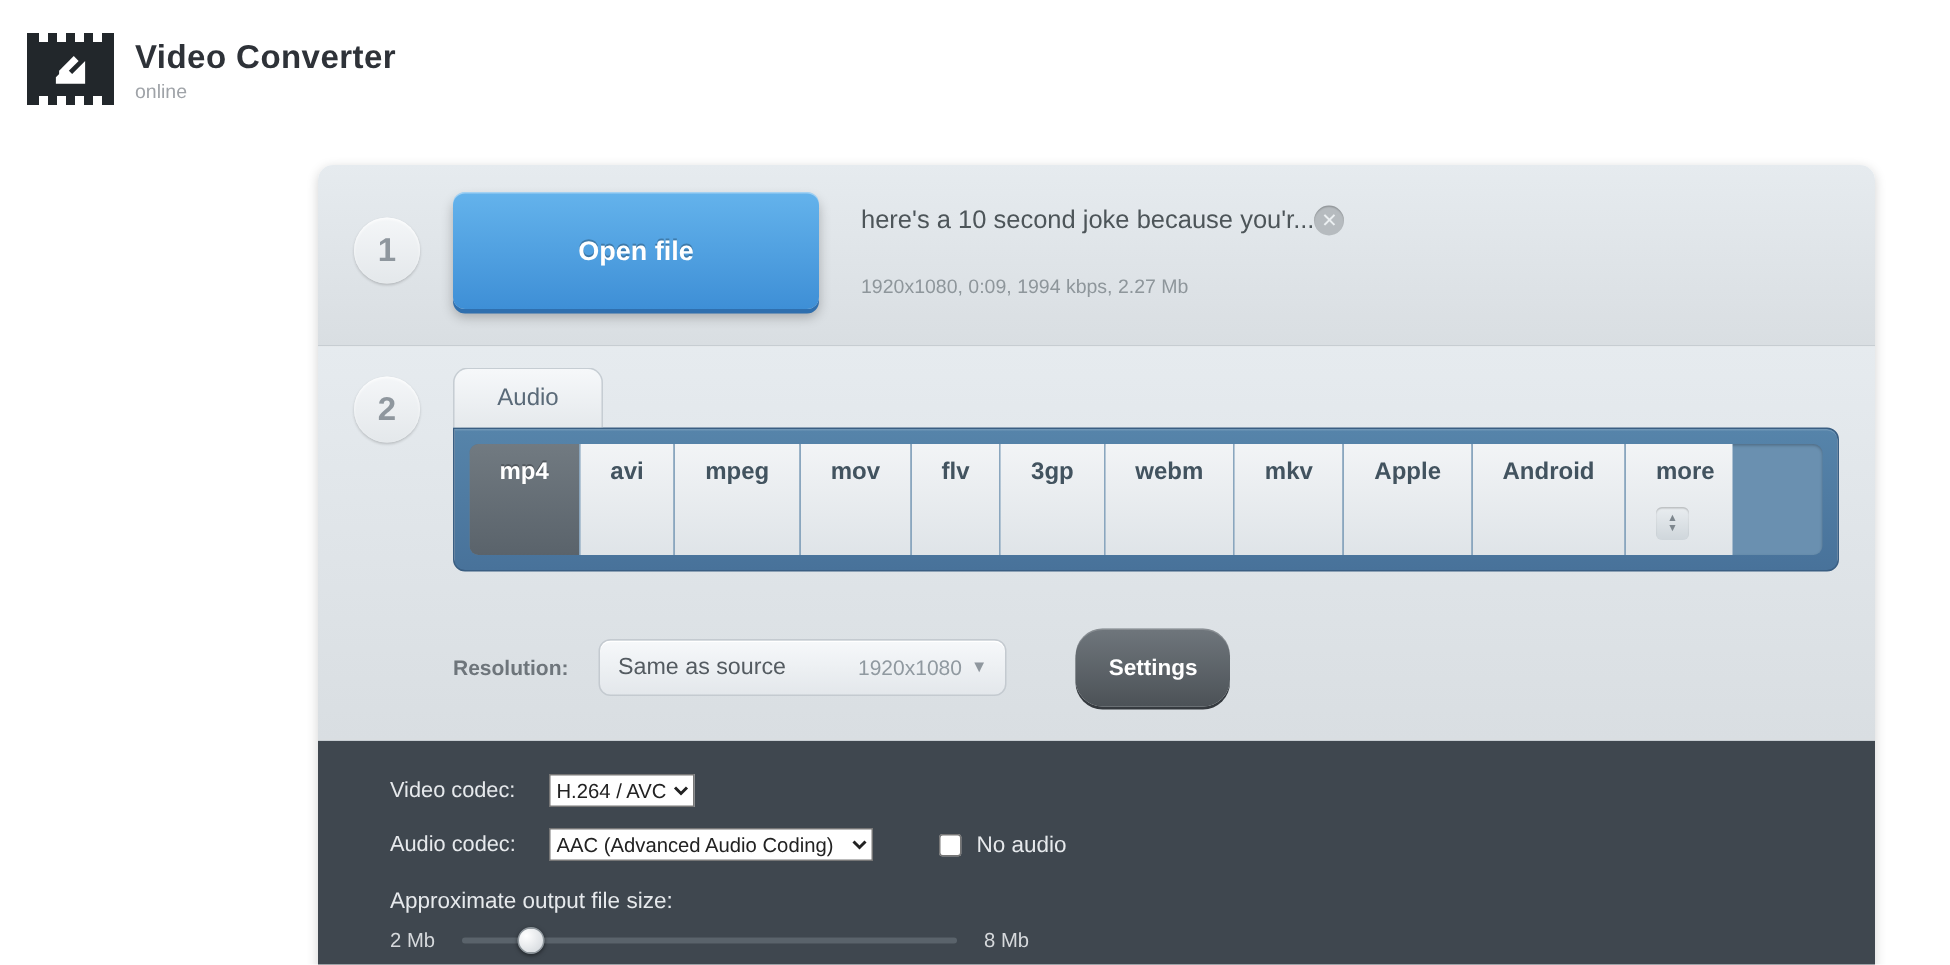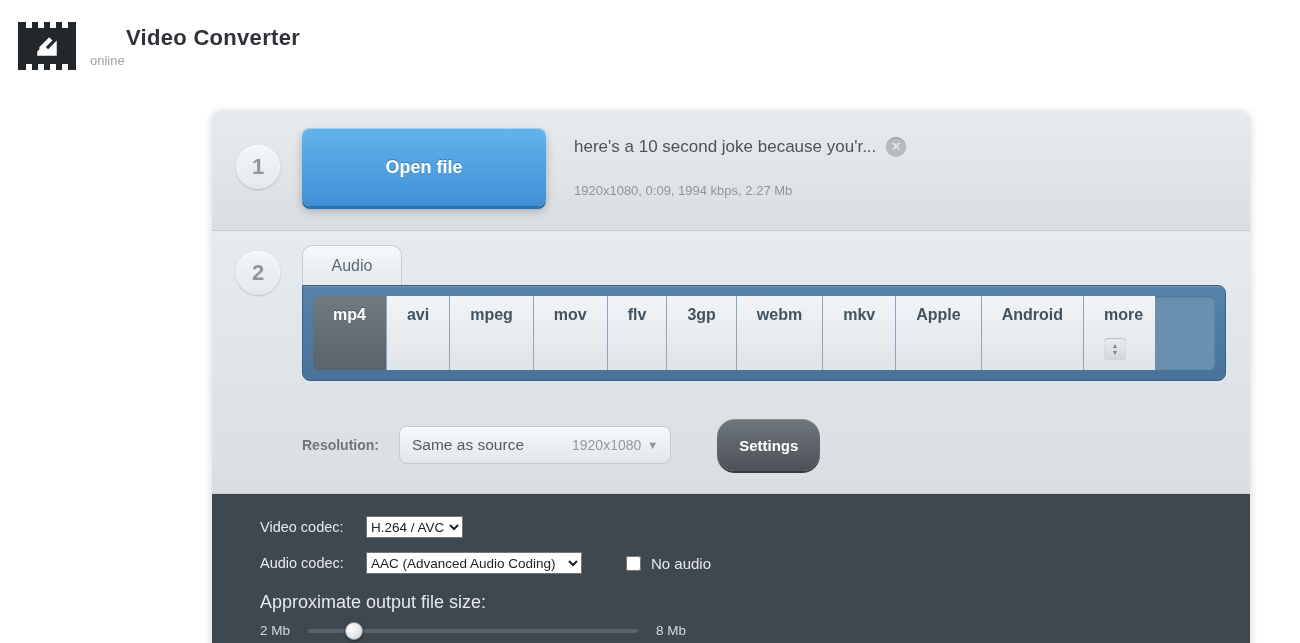--- a/index.html
+++ b/index.html
@@ -20,21 +20,21 @@
     display: flex; align-items: center; justify-content: center;
   }
   .logo::before, .logo::after {
     content: ""; position: absolute; left: 0; right: 0; height: 6px;
     background: repeating-linear-gradient(90deg,#22272b 0 6px,#fff 6px 12px);
   }
   .logo::before { top: -2px; }
   .logo::after { bottom: -2px; }
   .logo svg { width: 26px; height: 26px; fill: #fff; }
   .brand { margin-left: 14px; }
-  .brand-title { font-size: 22px; font-weight: 800; color: #2e3238; letter-spacing: .3px; margin-left: 36px; }
+  .brand-title { font-size: 22px; font-weight: 800; color: #2e3238; letter-spacing: .3px; }
   .brand-sub { font-size: 13px; color: #9fa3a8; margin-top: 2px; }
   
   .panel {
     width: 1038px; margin: 40px 0 0 212px;
     border-radius: 10px;
     box-shadow: 0 2px 8px rgba(0,0,0,.18), inset 0 1px 0 rgba(255,255,255,.6);
     overflow: hidden;
   }
   
   .step1 {
@@ -53,21 +53,21 @@
   .open-btn {
     width: 244px; height: 78px;
     border: none; border-radius: 8px;
     background: linear-gradient(#64b3ec,#3e8fd6);
     box-shadow: 0 3px 0 #2f6fae, 0 5px 8px rgba(0,0,0,.25), inset 0 1px 0 rgba(255,255,255,.4);
     color: #fff; font-size: 18px; font-weight: 700;
     text-shadow: 0 -1px 0 rgba(0,0,0,.25);
     cursor: pointer;
   }
   .fileinfo { margin-left: 6px; }
-  .filename { color:#4d5559; font-size:17px; display:flex; align-items:flex-end; gap:10px; }
+  .filename { color:#4d5559; font-size:17px; display:flex; align-items:flex-end; }
   .close-x {
     width:20px; height:20px; border-radius:50%;
     background:#b6bbbf; display:inline-flex;align-items:center;justify-content:center;
     color:#ecf0f2; font-size:13px; cursor:pointer;
     box-shadow: inset 0 1px 1px rgba(0,0,0,.2);
   }
   .filemeta { color:#8e969b; font-size:13px; margin-top:26px; }
   
   .step2 {
     background: linear-gradient(#e6ebef,#d9dee2);
@@ -159,21 +159,21 @@
     padding: 22px 48px 26px 48px;
   }
   .dark .row { display:flex; align-items:center; gap:14px; margin-bottom:14px; }
   .dark label.small { font-size:14.5px; width:92px; }
   .dark select {
     font-size:13.5px; height:22px;
     background:#fff; color:#222;
   }
   .noaudio { display:flex; align-items:center; gap:10px; margin-left:30px; font-size:15px;}
   .noaudio input { width:15px;height:15px; }
-  .approx { font-size:18px; margin-top:18px; margin-bottom:10px; }
+  .approx { font-size:15px; margin-top:18px; margin-bottom:10px; }
   .slider-wrap { display:flex; align-items:center; gap:18px; }
   .edge { font-size:13.5px; color:#d6d9dc;}
   .slider {
     position:relative; width:330px; height:4px;
     background:#5a636b; border-radius:2px;
   }
   .thumb {
     position:absolute; top:50%; left:14%;
     width:18px;height:18px;border-radius:50%;
     background: radial-gradient(circle at 30% 30%,#fff,#cfd4d9);

